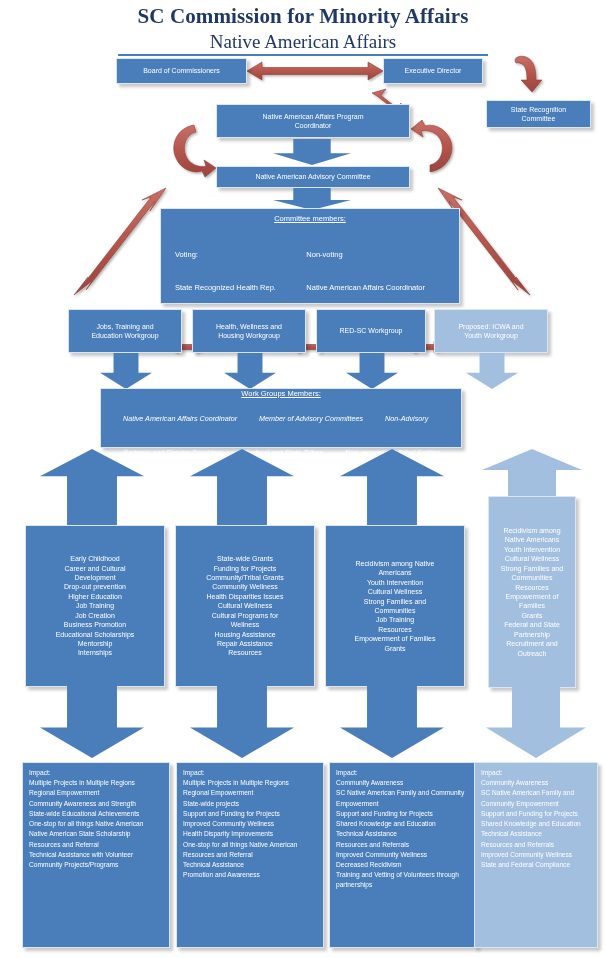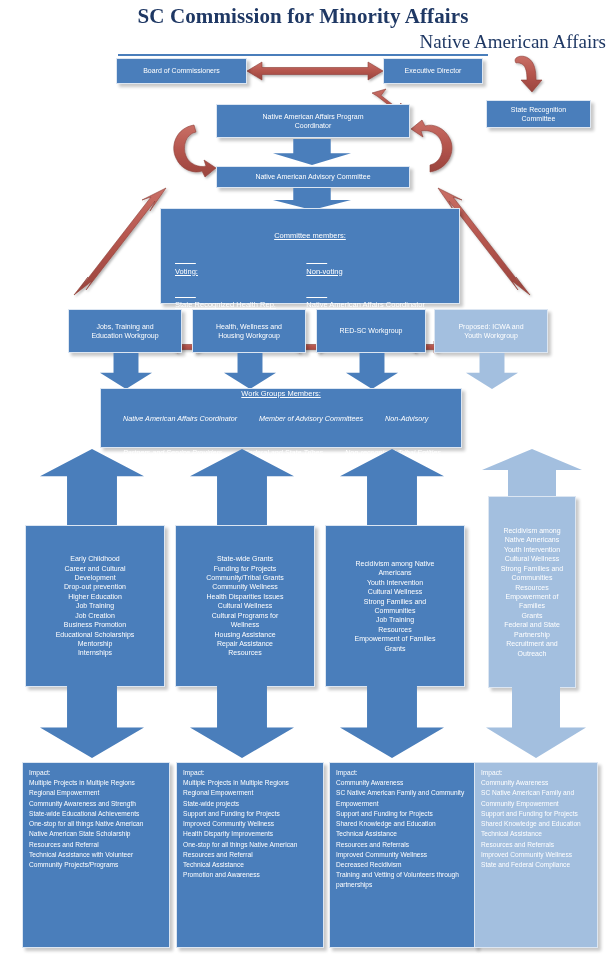--- a/index.html
+++ b/index.html
@@ -20,21 +20,21 @@
     position: absolute; left: 0; top: 4px; width: 606px;
     text-align: center;
     font-family: "Liberation Serif", serif;
     font-weight: bold;
     font-size: 21px;
     color: #1f3864;
     letter-spacing: 0.1px;
   }
   .title2 {
     position: absolute; left: 0; top: 31px; width: 606px;
-    text-align: right;
+    text-align: center;
     font-family: "Liberation Serif", serif;
     font-size: 19px;
     color: #1f3864;
   }
   .rule {
     position: absolute; left: 118px; top: 54px; width: 370px; height: 2px;
     background: #4a7ebb;
   }
 
   
@@ -60,21 +60,21 @@
   .lines div { white-space: pre-wrap; }
 
   .memhead {
     text-decoration: underline;
     text-align: center;
     width: 100%;
     font-size: 7.5px;
     margin-bottom: 2px;
   }
   .memcols { display: flex; width: 100%; gap: 6px; font-size: 7.5px; line-height: 1.5; }
-  .memcol { flex: 1; text-align: left; padding-left: 8px; text-decoration: underline; }
+  .memcol { flex: 1; text-align: left; padding-left: 8px; }
   .memcol.c2 { flex: 1.25; }
   .memcol .ctr { }
 
   .wgm-row { width: 100%; text-align: left; font-size: 7.2px; line-height: 1.6; font-style: italic; }
   .wgm-row span { display: inline-block; }
   .wgm-sp { display: inline-block; width: 22px; }
 
   
   .impact {
     position: absolute;
@@ -199,21 +199,21 @@
   </div>
 
   <div class="stub" style="left:273px; top:139px; width:78px; height:26px;"></div>
 
   <div class="box" style="left:216px; top:166px; width:194px; height:22px;">
     <span>Native American Advisory Committee</span>
   </div>
 
   <div class="stub" style="left:273px; top:188px; width:78px; height:22px;"></div>
 
-  <div class="box topalign" style="left:160px; top:208px; width:300px; height:96px; padding:22px 6px;">
+  <div class="box topalign" style="left:160px; top:208px; width:300px; height:96px; padding:5px 6px;">
     <div class="lines">
       <div class="memhead">Committee members:</div>
       <div class="memcols">
         <div class="memcol">
           <div>Voting:</div>
           <div>State Recognized Health Rep.</div>
           <div>State Recognized Group Rep.</div>
         </div>
         <div class="memcol c2">
           <div class="ctr">Non-voting</div>

